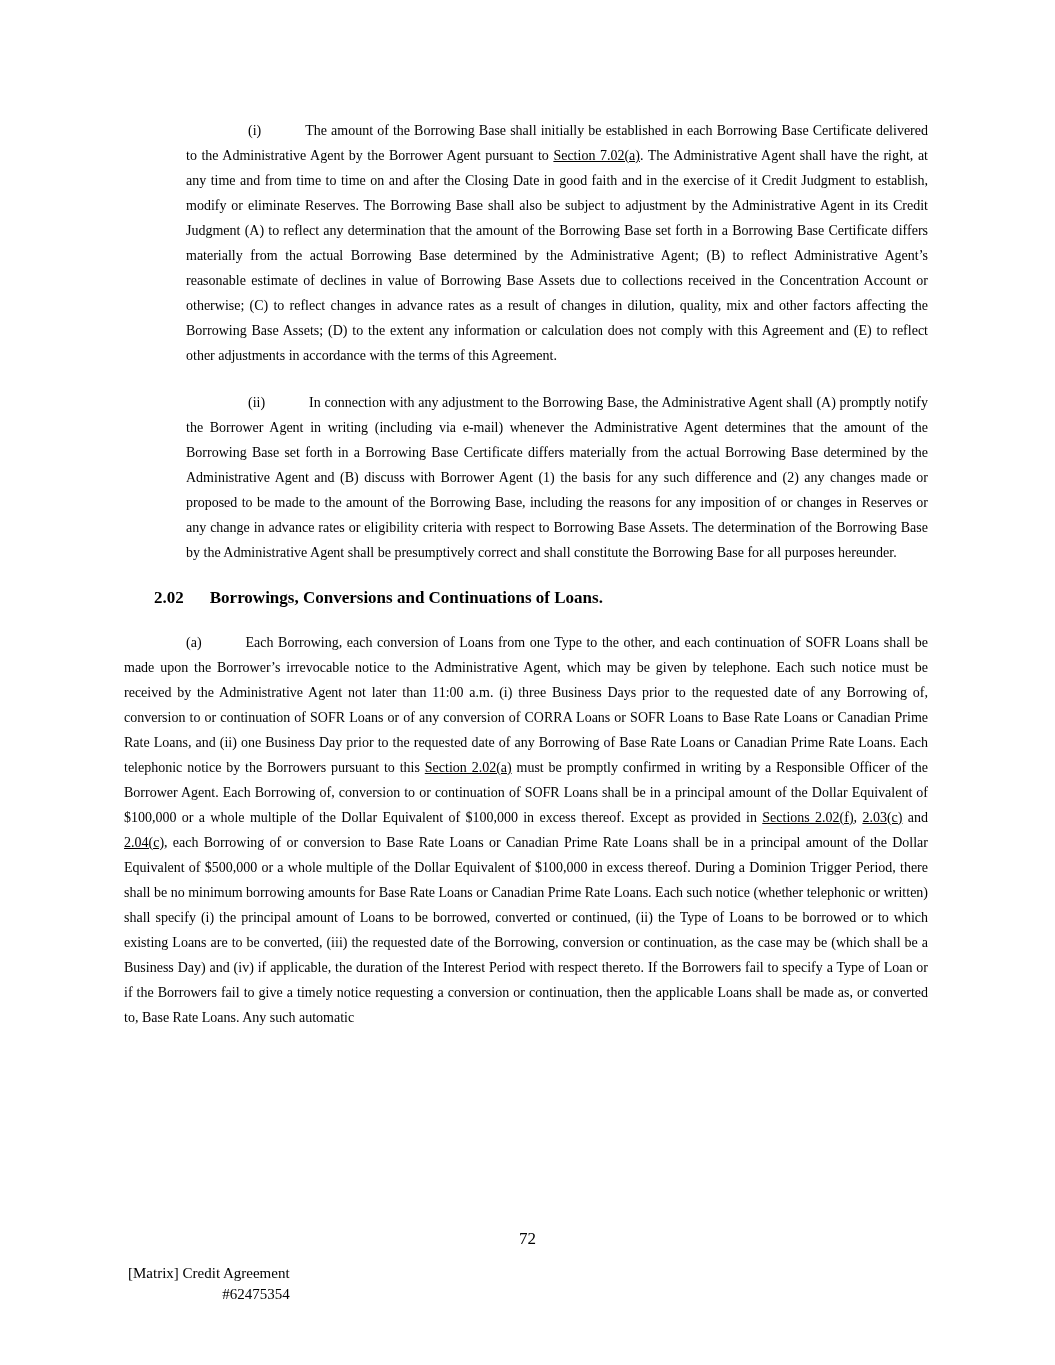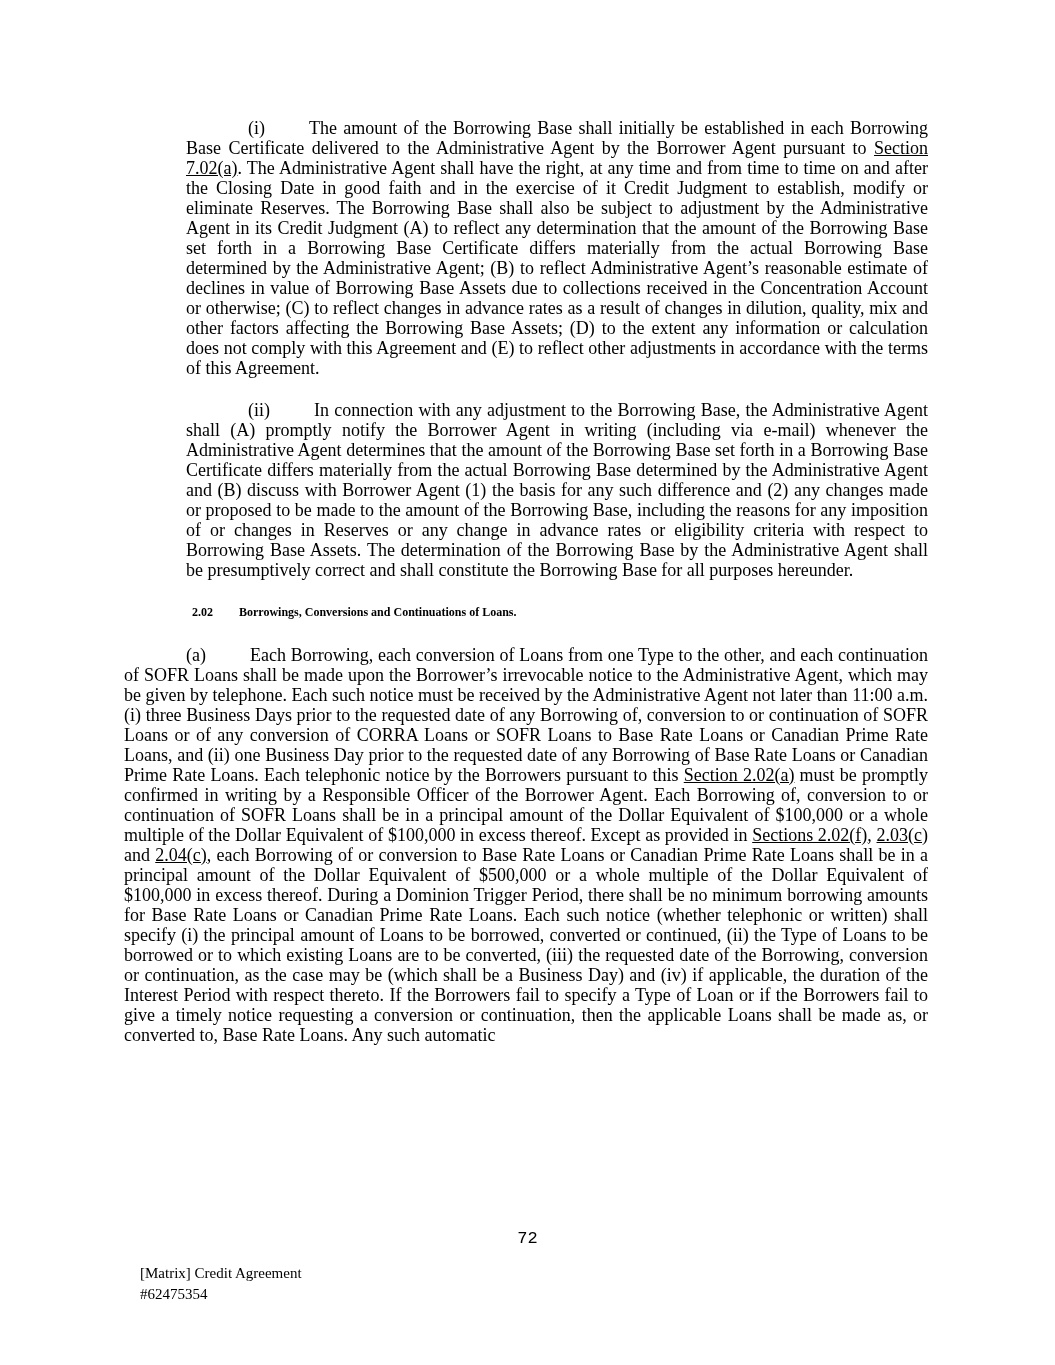--- a/index.html
+++ b/index.html
@@ -9,55 +9,55 @@
     height: 1365px;
     position: relative;
     font-family: "Liberation Serif", serif;
     color: #000000;
     overflow: hidden;
   }
   .content {
     padding: 118px 127px 0 124px;
   }
   .para {
-    font-size: 18px;
-    line-height: 20px;
+    font-size: 14px;
+    line-height: 25px;
     text-align: justify;
     text-indent: 62px;
     margin-bottom: 22px;
   }
   .indented {
     margin-left: 62px;
   }
   .heading {
-    font-size: 12px;
+    font-size: 17px;
     line-height: 21.7px;
     font-weight: bold;
-    margin-left: 68px;
+    margin-left: 30px;
     margin-bottom: 21px;
   }
   .tab { display: inline-block; width: 44px; }
   .tab-sm { display: inline-block; width: 26px; }
   .u { text-decoration: underline; }
   .page-number {
     position: absolute;
     top: 1228px;
     left: 0;
     width: 100%;
     text-align: center;
     font-size: 17px;
     line-height: 21.7px;
-    font-family: Liberation Mono, monospace;
   }
   .footer {
     position: absolute;
     top: 1263px;
-    left: 140px;
+    left: 128px;
     font-size: 15px;
     line-height: 21px;
+    text-align: right;
   }
 </style>
 </head>
 <body>
 
 <div class="content">
 
   <p class="para indented"><span>(i)</span><span class="tab"></span><span>The amount of the Borrowing Base shall initially be established in each Borrowing Base Certificate delivered to the Administrative Agent by the Borrower Agent pursuant to </span><span class="u">Section 7.02(a)</span><span>.  The Administrative Agent shall have the right, at any time and from time to time on and after the Closing Date in good faith and in the exercise of it Credit Judgment to establish, modify or eliminate Reserves.  The Borrowing Base shall also be subject to adjustment by the Administrative Agent in its Credit Judgment (A) to reflect any determination that the amount of the Borrowing Base set forth in a Borrowing Base Certificate differs materially from the actual Borrowing Base determined by the Administrative Agent; (B) to reflect Administrative Agent’s reasonable estimate of declines in value of Borrowing Base Assets due to collections received in the Concentration Account or otherwise; (C) to reflect changes in advance rates as a result of changes in dilution, quality, mix and other factors affecting the Borrowing Base Assets; (D) to the extent any information or calculation does not comply with this Agreement and (E) to reflect other adjustments in accordance with the terms of this Agreement.</span></p>
 
   <p class="para indented"><span>(ii)</span><span class="tab"></span><span>In connection with any adjustment to the Borrowing Base, the Administrative Agent shall (A) promptly notify the Borrower Agent in writing (including via e-mail) whenever the Administrative Agent determines that the amount of the Borrowing Base set forth in a Borrowing Base Certificate differs materially from the actual Borrowing Base determined by the Administrative Agent and (B) discuss with Borrower Agent (1) the basis for any such difference and (2) any changes made or proposed to be made to the amount of the Borrowing Base, including the reasons for any imposition of or changes in Reserves or any change in advance rates or eligibility criteria with respect to Borrowing Base Assets.  The determination of the Borrowing Base by the Administrative Agent shall be presumptively correct and shall constitute the Borrowing Base for all purposes hereunder.</span></p>

